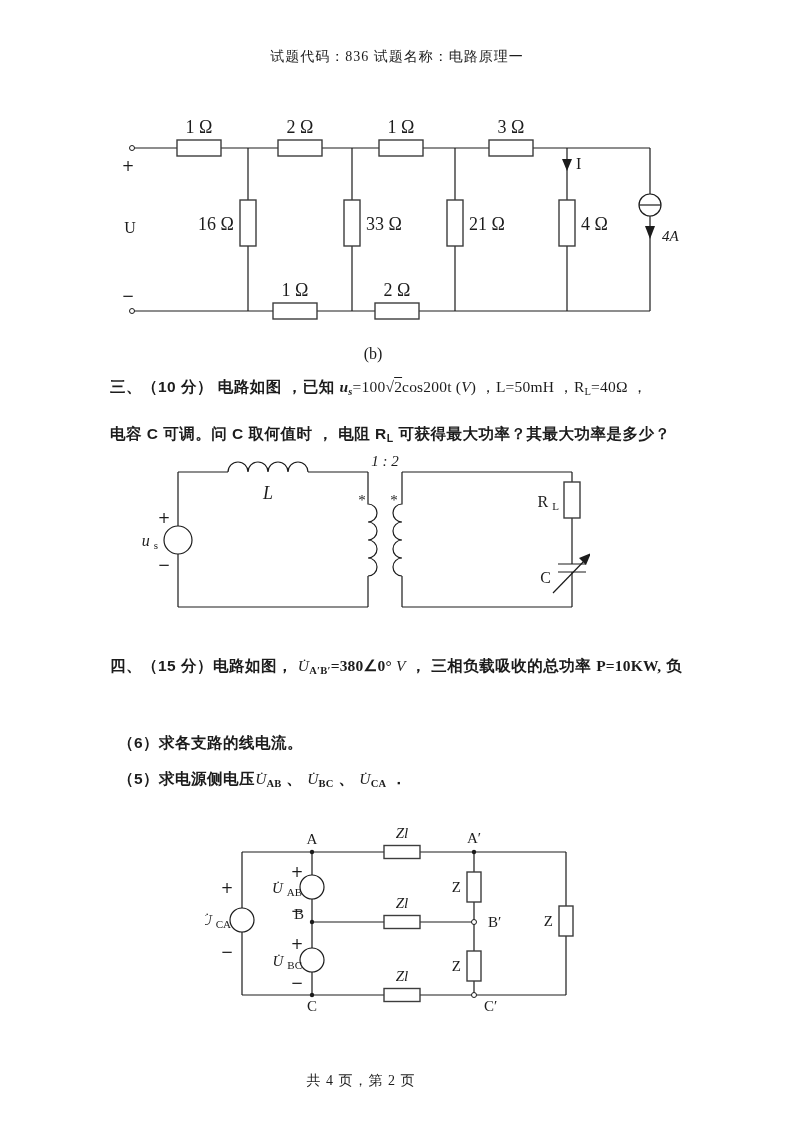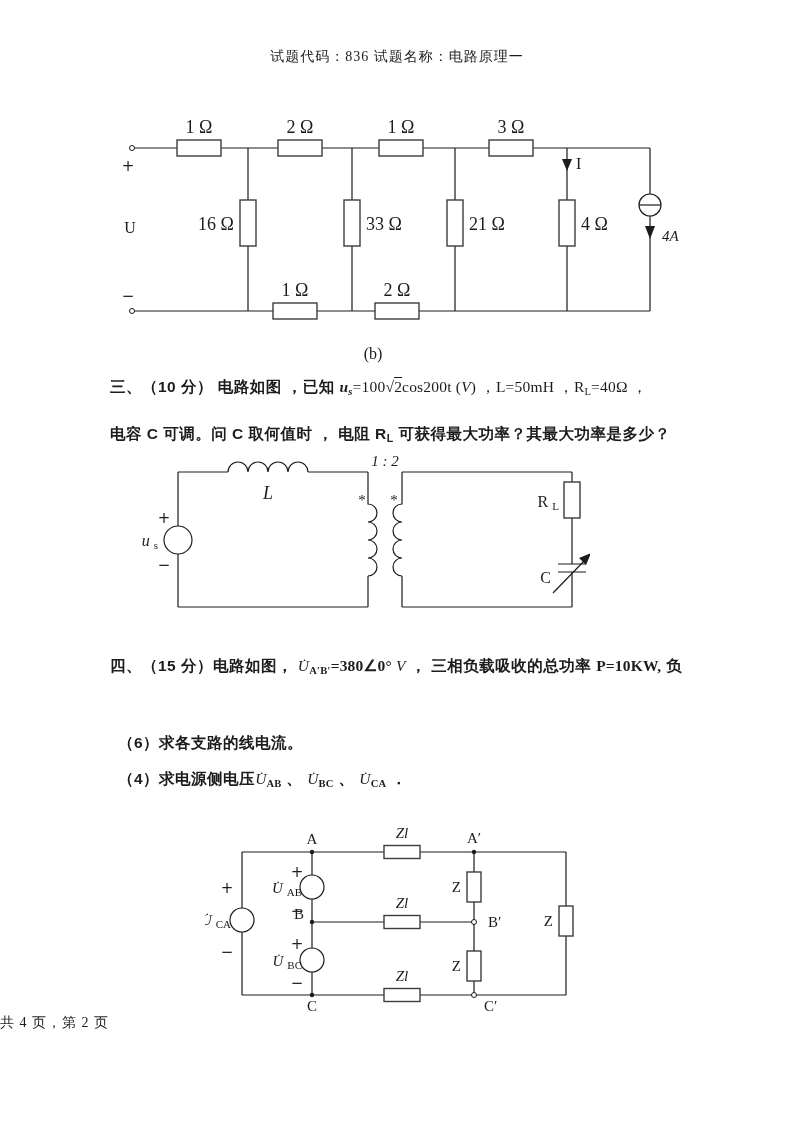--- a/index.html
+++ b/index.html
@@ -6,21 +6,21 @@
   .page {
     position:relative; width:794px; height:1123px; margin:0 auto;
     background:#ffffff; overflow:hidden;
     font-family:"Liberation Sans", sans-serif; color:#1c1c1c;
   }
   .hdr {
     position:absolute; left:0; top:48px; width:794px; text-align:center;
     font-family:"Liberation Serif", serif; font-size:14px; letter-spacing:1px;
   }
   .ftr {
-    position:absolute; left:0; top:1014px; width:722px; text-align:left;
+    position:absolute; left:0; top:1072px; width:722px; text-align:center;
     font-family:"Liberation Serif", serif; font-size:14px; letter-spacing:1px;
   }
   .tline { position:absolute; left:110px; width:592px; font-size:15.5px; line-height:22px; white-space:nowrap; }
   .cn { font-family:"Liberation Sans", sans-serif; font-weight:bold; letter-spacing:0.5px; }
   .fm { font-family:"Liberation Serif", serif; font-weight:normal; letter-spacing:0.2px; }
   .b  { font-weight:bold; }
   .fi { font-style:italic; }
   .sub { font-size:0.68em; vertical-align:-0.32em; }
   .ov { text-decoration:overline; }
   .circ { position:absolute; }
@@ -134,21 +134,21 @@
       <text x="419" y="55" text-anchor="end">
         <tspan class="st16">R</tspan>
         <tspan class="stsub" dy="3">L</tspan>
       </text>
       <text class="st16" x="411" y="131" text-anchor="end">C</text>
     </svg>
   </div>
 
   <div class="tline" style="top:655px;"><span class="cn">四、（15 分）电路如图， </span><span class="fm fi">U̇</span><span class="fm sub b">A′B′</span><span class="fm b">=380∠0° </span><span class="fm fi">V</span><span class="cn"> ， 三相负载吸收的总功率 </span><span class="fm b">P=10KW,</span><span class="cn"> 负</span></div>
   <div class="tline" style="top:732px; left:118px;"><span class="cn">（6）求各支路的线电流。</span></div>
-  <div class="tline" style="top:768px; left:118px;"><span class="cn">（4）求电源侧电压</span><span class="fm fi">U̇</span><span class="fm sub b">AB</span><span class="cn"> 、 </span><span class="fm fi">U̇</span><span class="fm sub b">BC</span><span class="cn"> 、 </span><span class="fm fi">U̇</span><span class="fm sub b">CA</span><span class="cn"> ．</span></div>
+  <div class="tline" style="top:768px; left:118px;"><span class="cn">（5）求电源侧电压</span><span class="fm fi">U̇</span><span class="fm sub b">AB</span><span class="cn"> 、 </span><span class="fm fi">U̇</span><span class="fm sub b">BC</span><span class="cn"> 、 </span><span class="fm fi">U̇</span><span class="fm sub b">CA</span><span class="cn"> ．</span></div>
 
   <div class="circ" style="left:205px; top:823px;">
     <svg width="390" height="200" viewBox="0 0 390 200">
 
       <path class="wire" d="M37,29 H179 M215,29 H361 M107,99 H179 M215,99 H269 M37,172 H179 M215,172 H361"></path>
 
       <path class="wire" d="M37,29 V85 M37,109 V172"></path>
       <circle class="wire" cx="37" cy="97" r="12"></circle>
 
       <path class="wire" d="M107,29 V52 M107,76 V125 M107,149 V172"></path>

